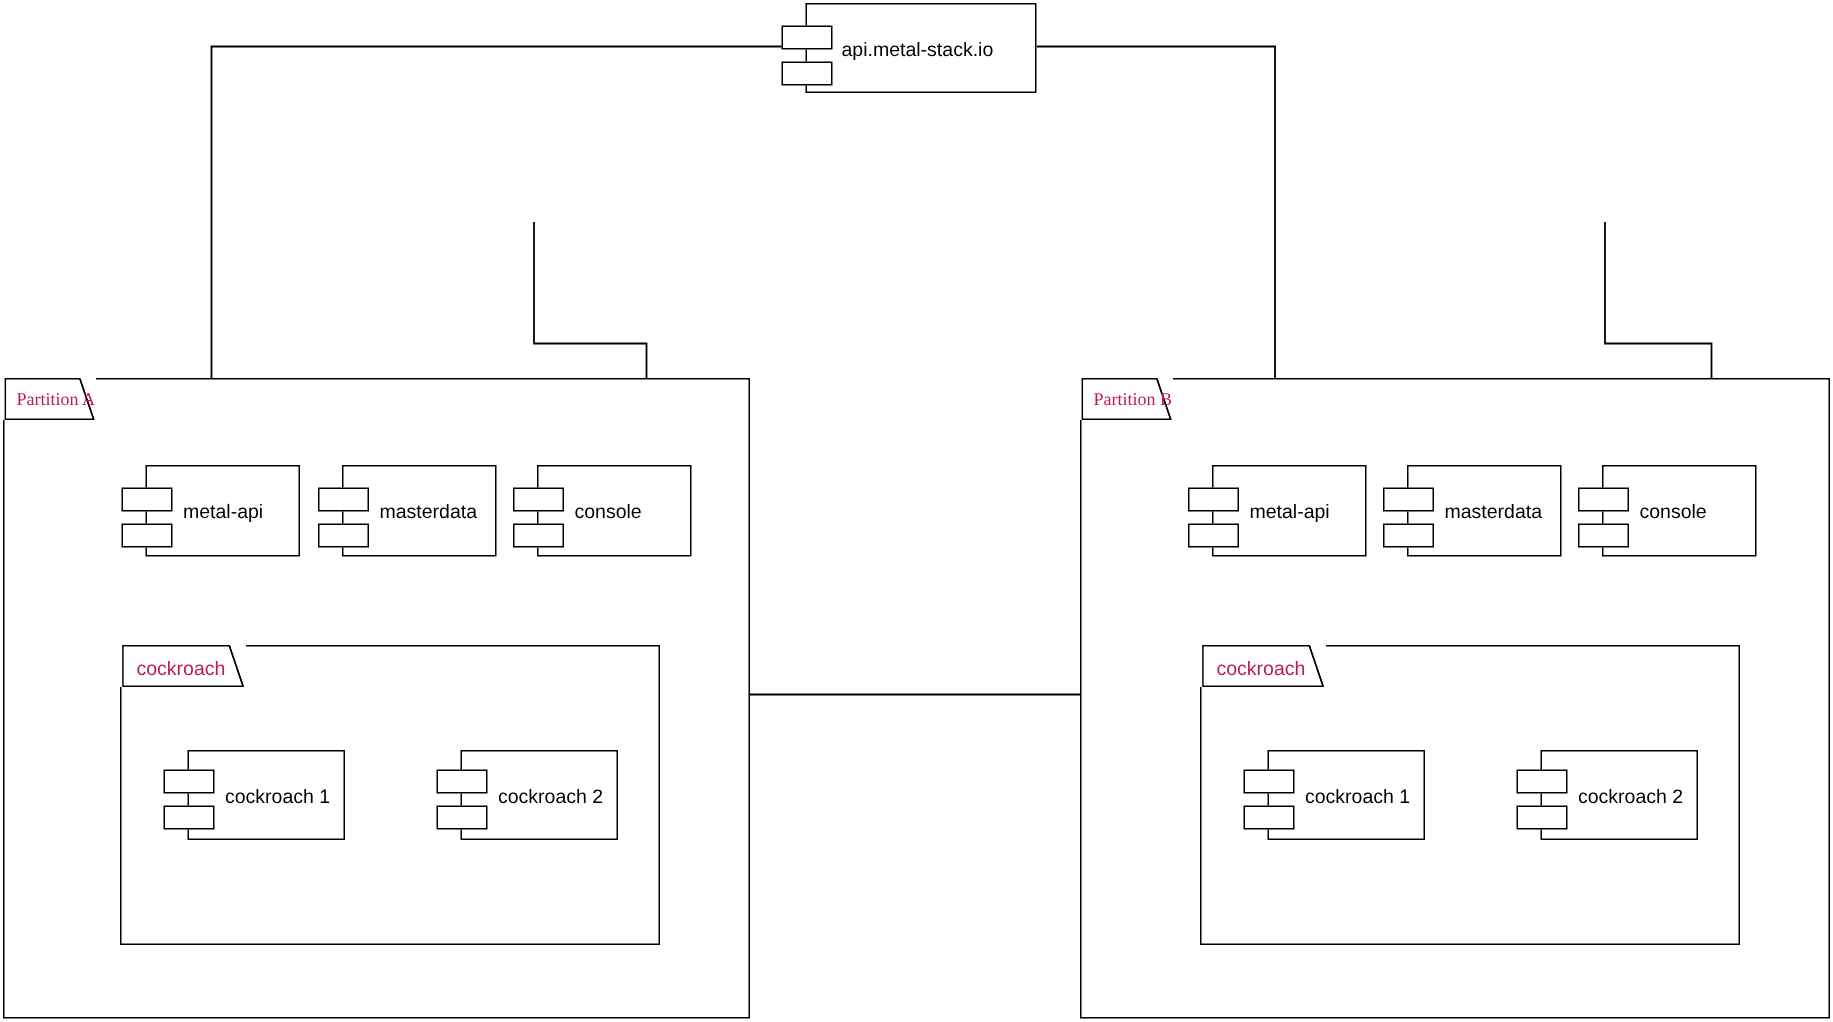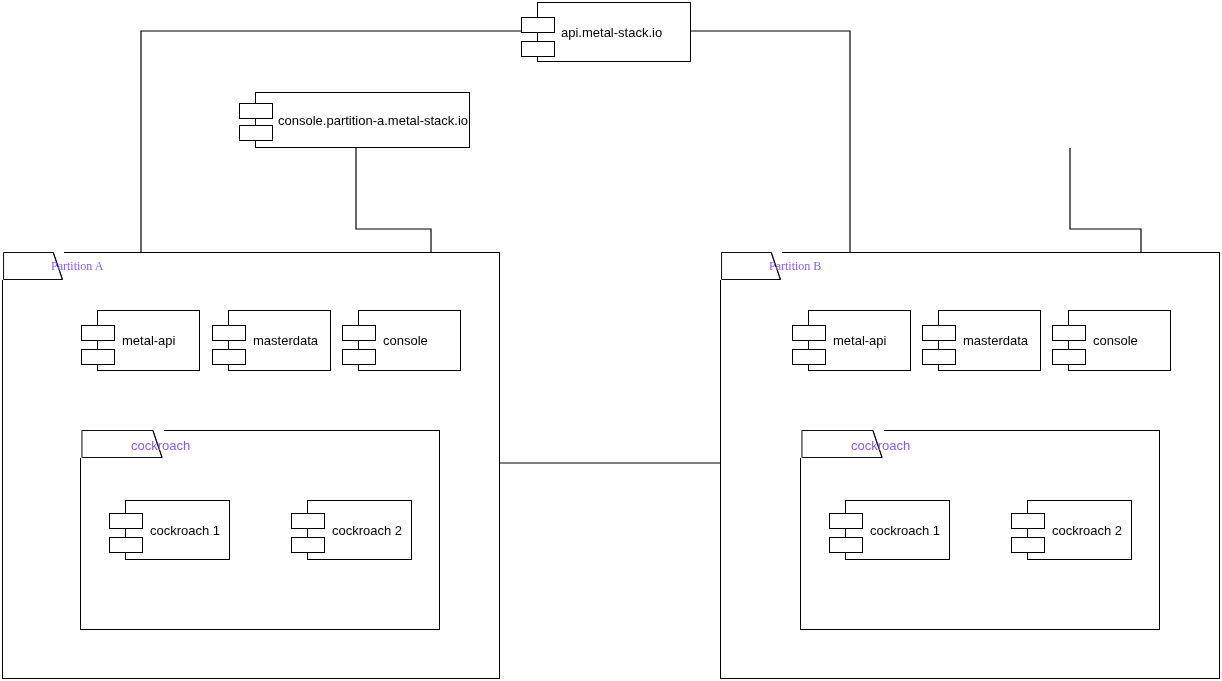--- a/index.html
+++ b/index.html
@@ -26,24 +26,23 @@
   }
   .partition-tab .tab-body{
     position:absolute;left:0;top:0;height:28px;width:100%;
   }
   .partition-tab svg{display:block;}
   .partition-label{
     position:absolute;
     left:8px;top:5px;
     font-family:"Liberation Serif", serif;
     font-size:12px;
-    color:#8b5cf6;
+    color:#be185d;
     white-space:nowrap;
     line-height:16px;
-    margin-left:40px;
   }
   .partition-label.sans{
     font-family:"Liberation Sans", sans-serif;
     font-size:13px;
   }
 
   
   .component{
     position:absolute;
     border:1px solid #000000;
@@ -114,25 +113,20 @@
 
     <path d="M952,530 L1025,530" marker-start="url(#arrowStart)" marker-end="url(#arrowEnd)"></path>
   </svg>
 
   <div class="component" style="left:537px;top:2px;width:154px;height:60px;">
     <span class="comp-tab t1"></span>
     <span class="comp-tab t2"></span>
     <span class="comp-label" style="left:23px;top:22px;">api.metal-stack.io</span>
   </div>
 
-  <div class="component" style="left:255px;top:92px;width:215px;height:56px;">
-    <span class="comp-tab s1"></span>
-    <span class="comp-tab s2"></span>
-    <span class="comp-label" style="left:22px;top:20px;">console.partition-a.metal-stack.io</span>
-  </div>
 
 
   <div class="partition" style="left:2px;top:252px;width:498px;height:427px;">
     <div class="partition-tab" style="width:62px;">
       <svg class="tab-body" width="62" height="29" viewBox="0 0 62 29">
         <path d="M0.5,0.5 L52,0.5 L61.5,28.5 L0.5,28.5 z" fill="#ffffff" stroke="#000000" stroke-width="1"></path>
         <path d="M52,0.5 L61.5,28.5" stroke="#000000" stroke-width="1" fill="none"></path>
       </svg>
     </div>
     <span class="partition-label">Partition A</span>

